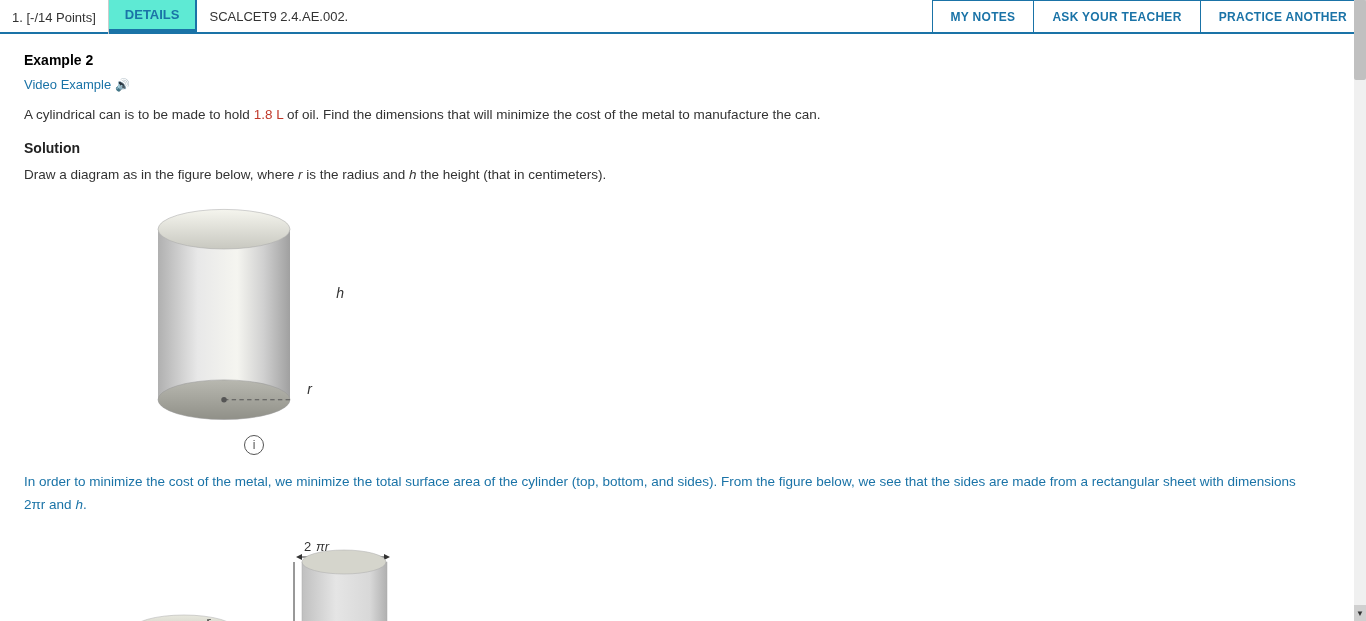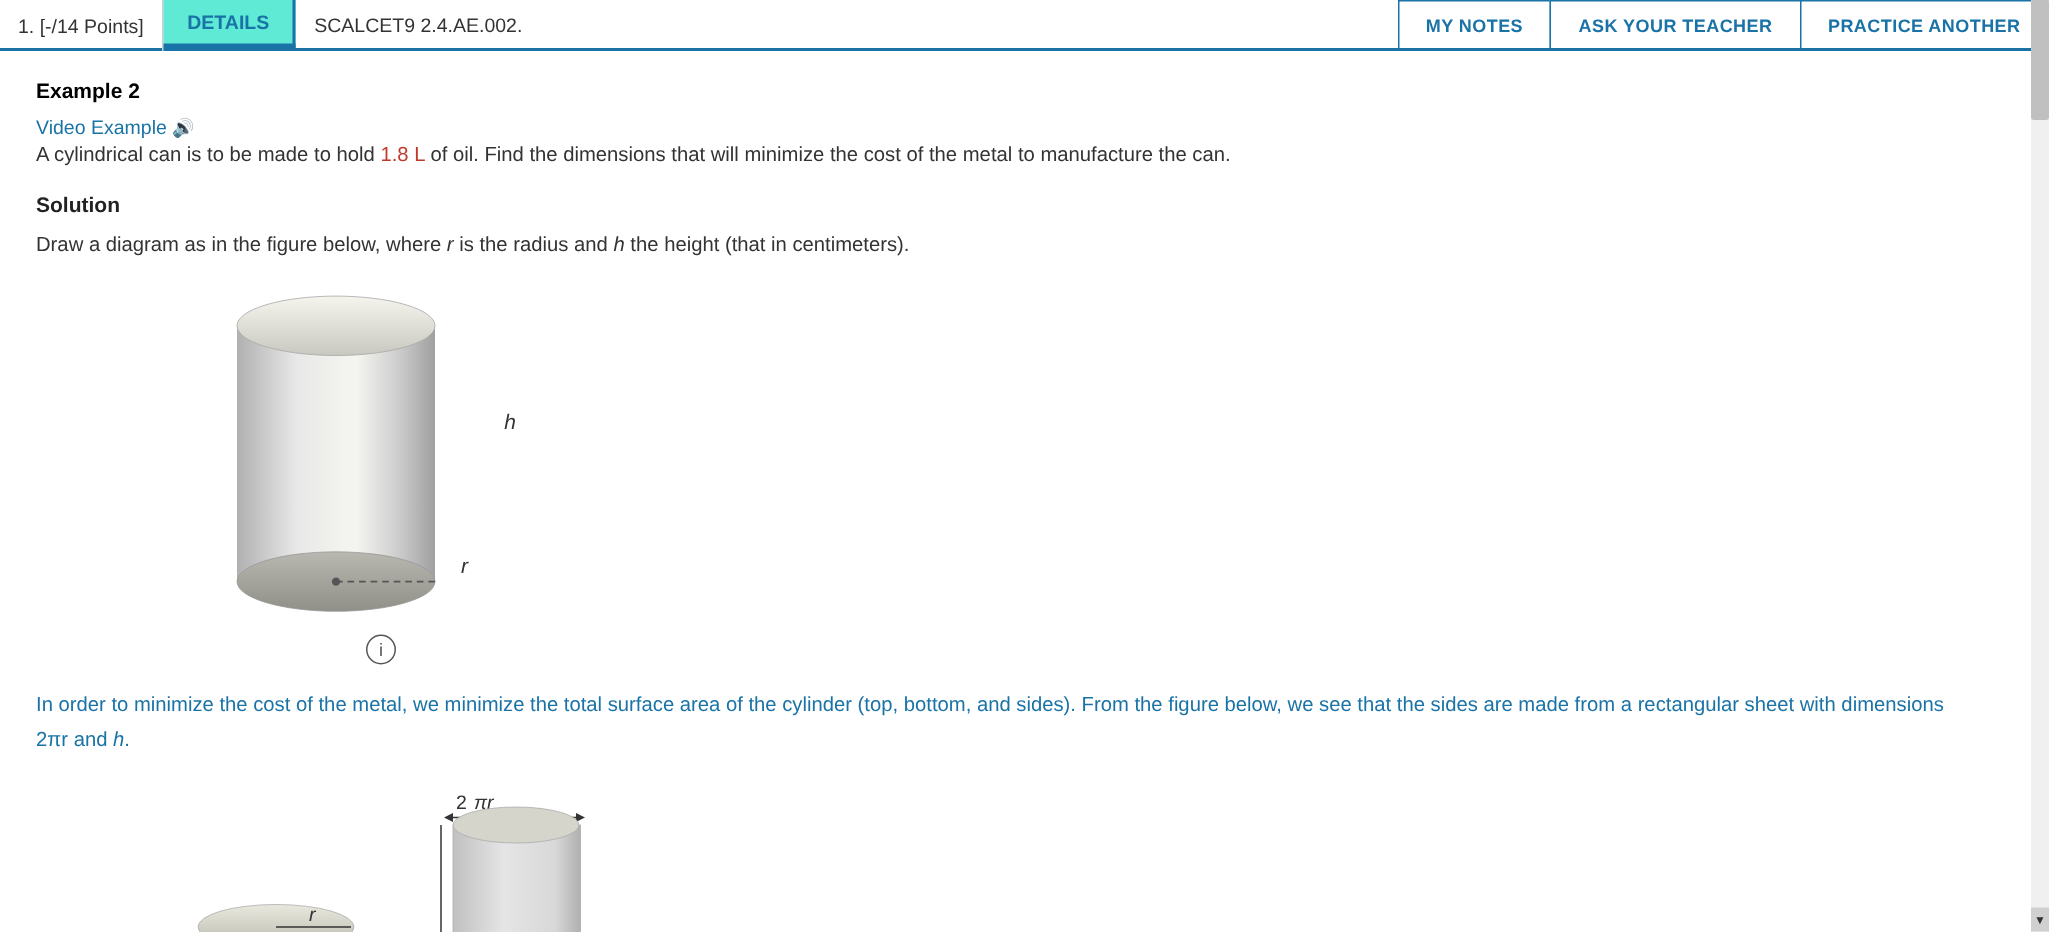--- a/index.html
+++ b/index.html
@@ -82,20 +82,21 @@
       color: #000000;
     }
 
     .video-link {
       color: #1a73a7;
       text-decoration: none;
       font-size: 13px;
       display: inline-flex;
       align-items: center;
       gap: 4px;
+      margin-bottom: 12px;
     }
 
     .speaker-icon {
       display: inline-block;
       font-size: 12px;
       color: #1a73a7;
     }
 
     .problem-text {
       font-size: 13.5px;

